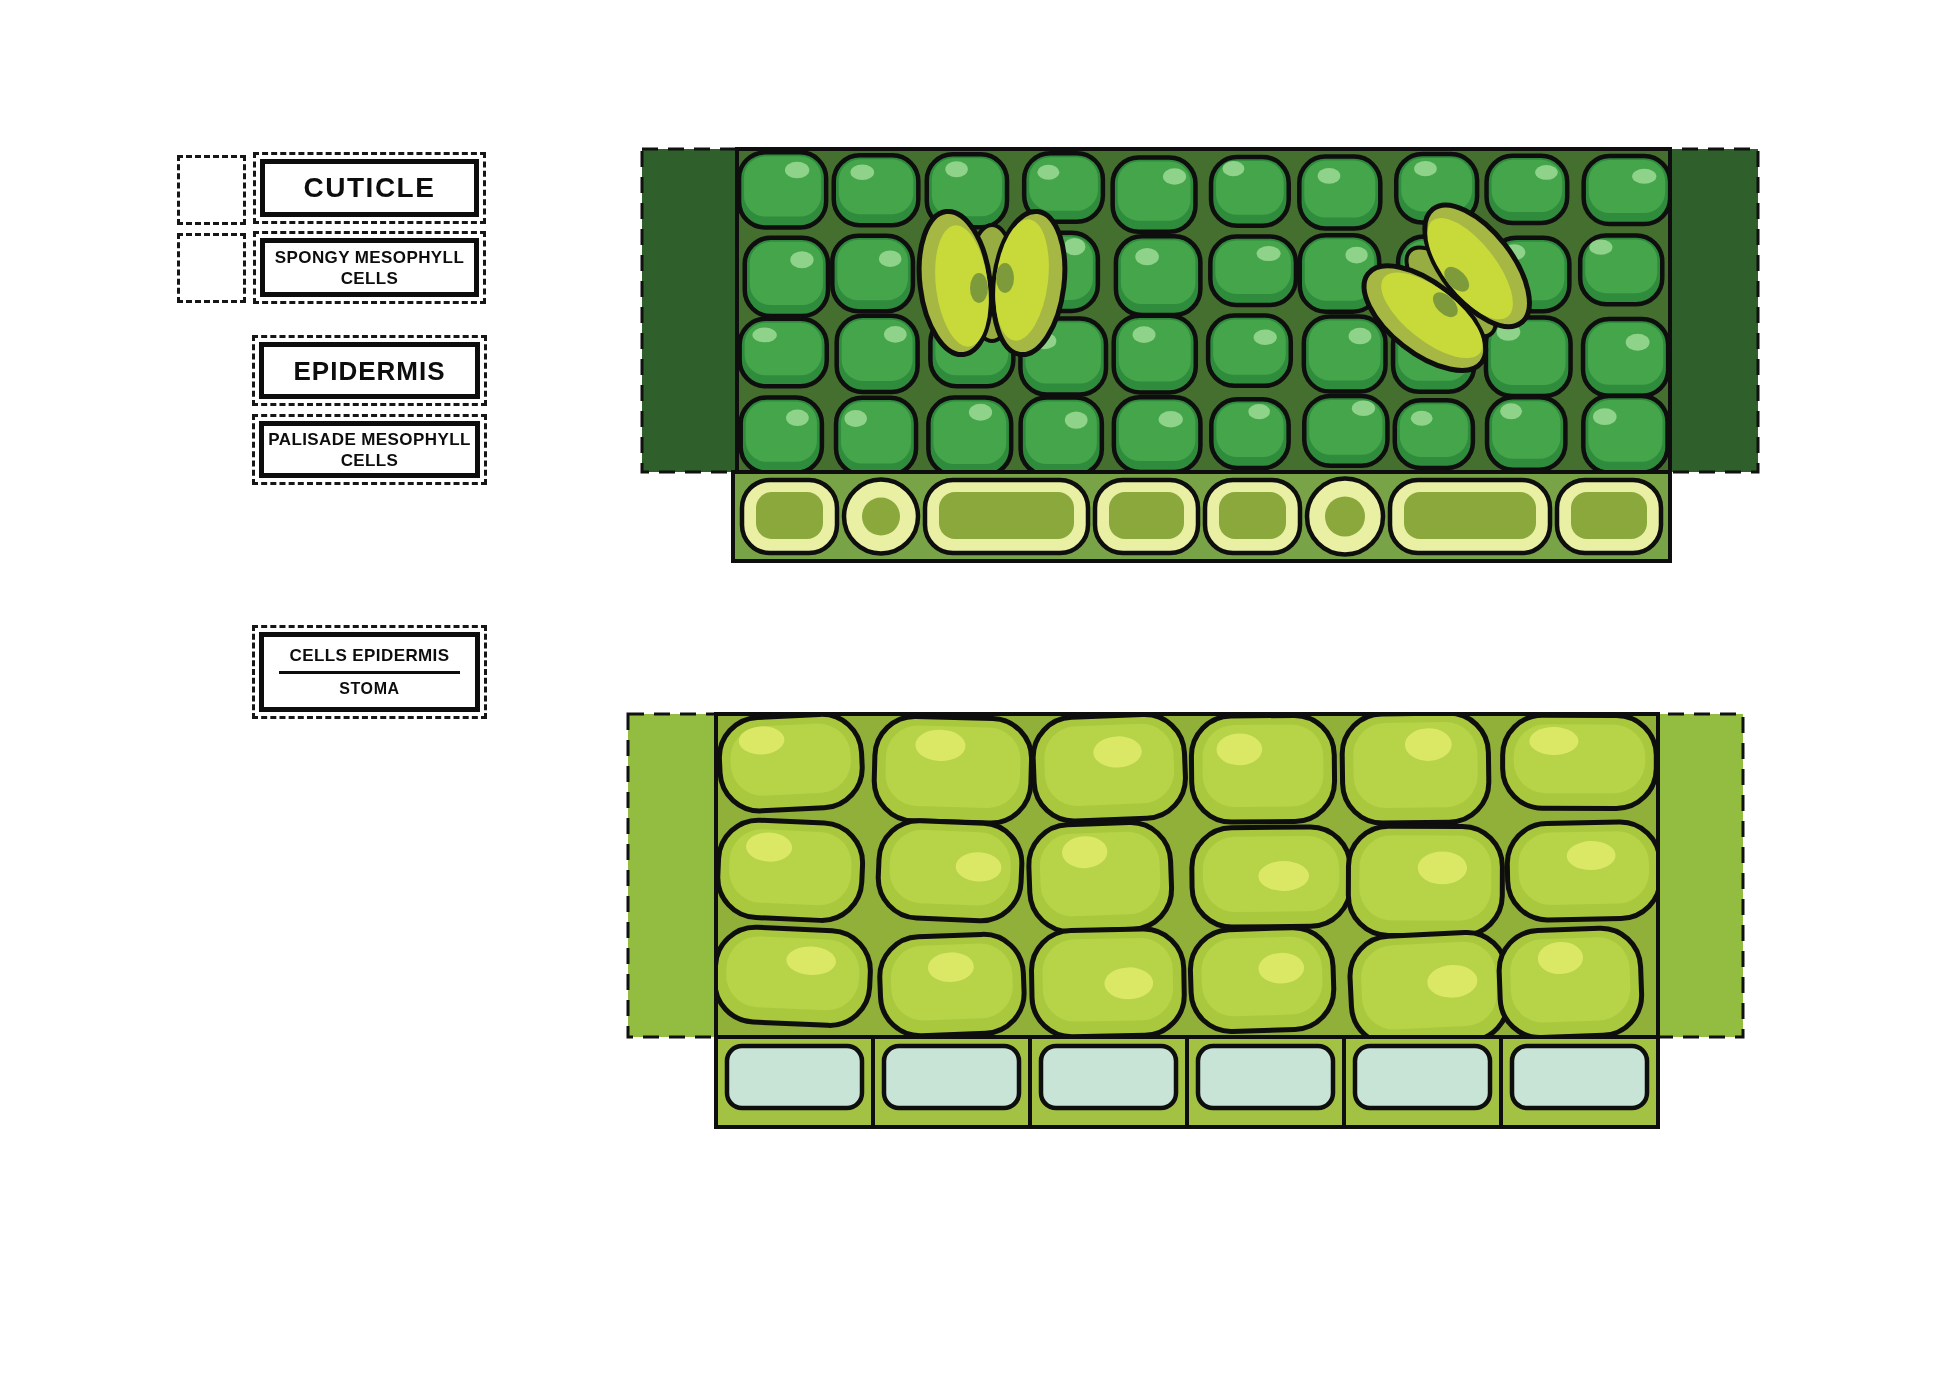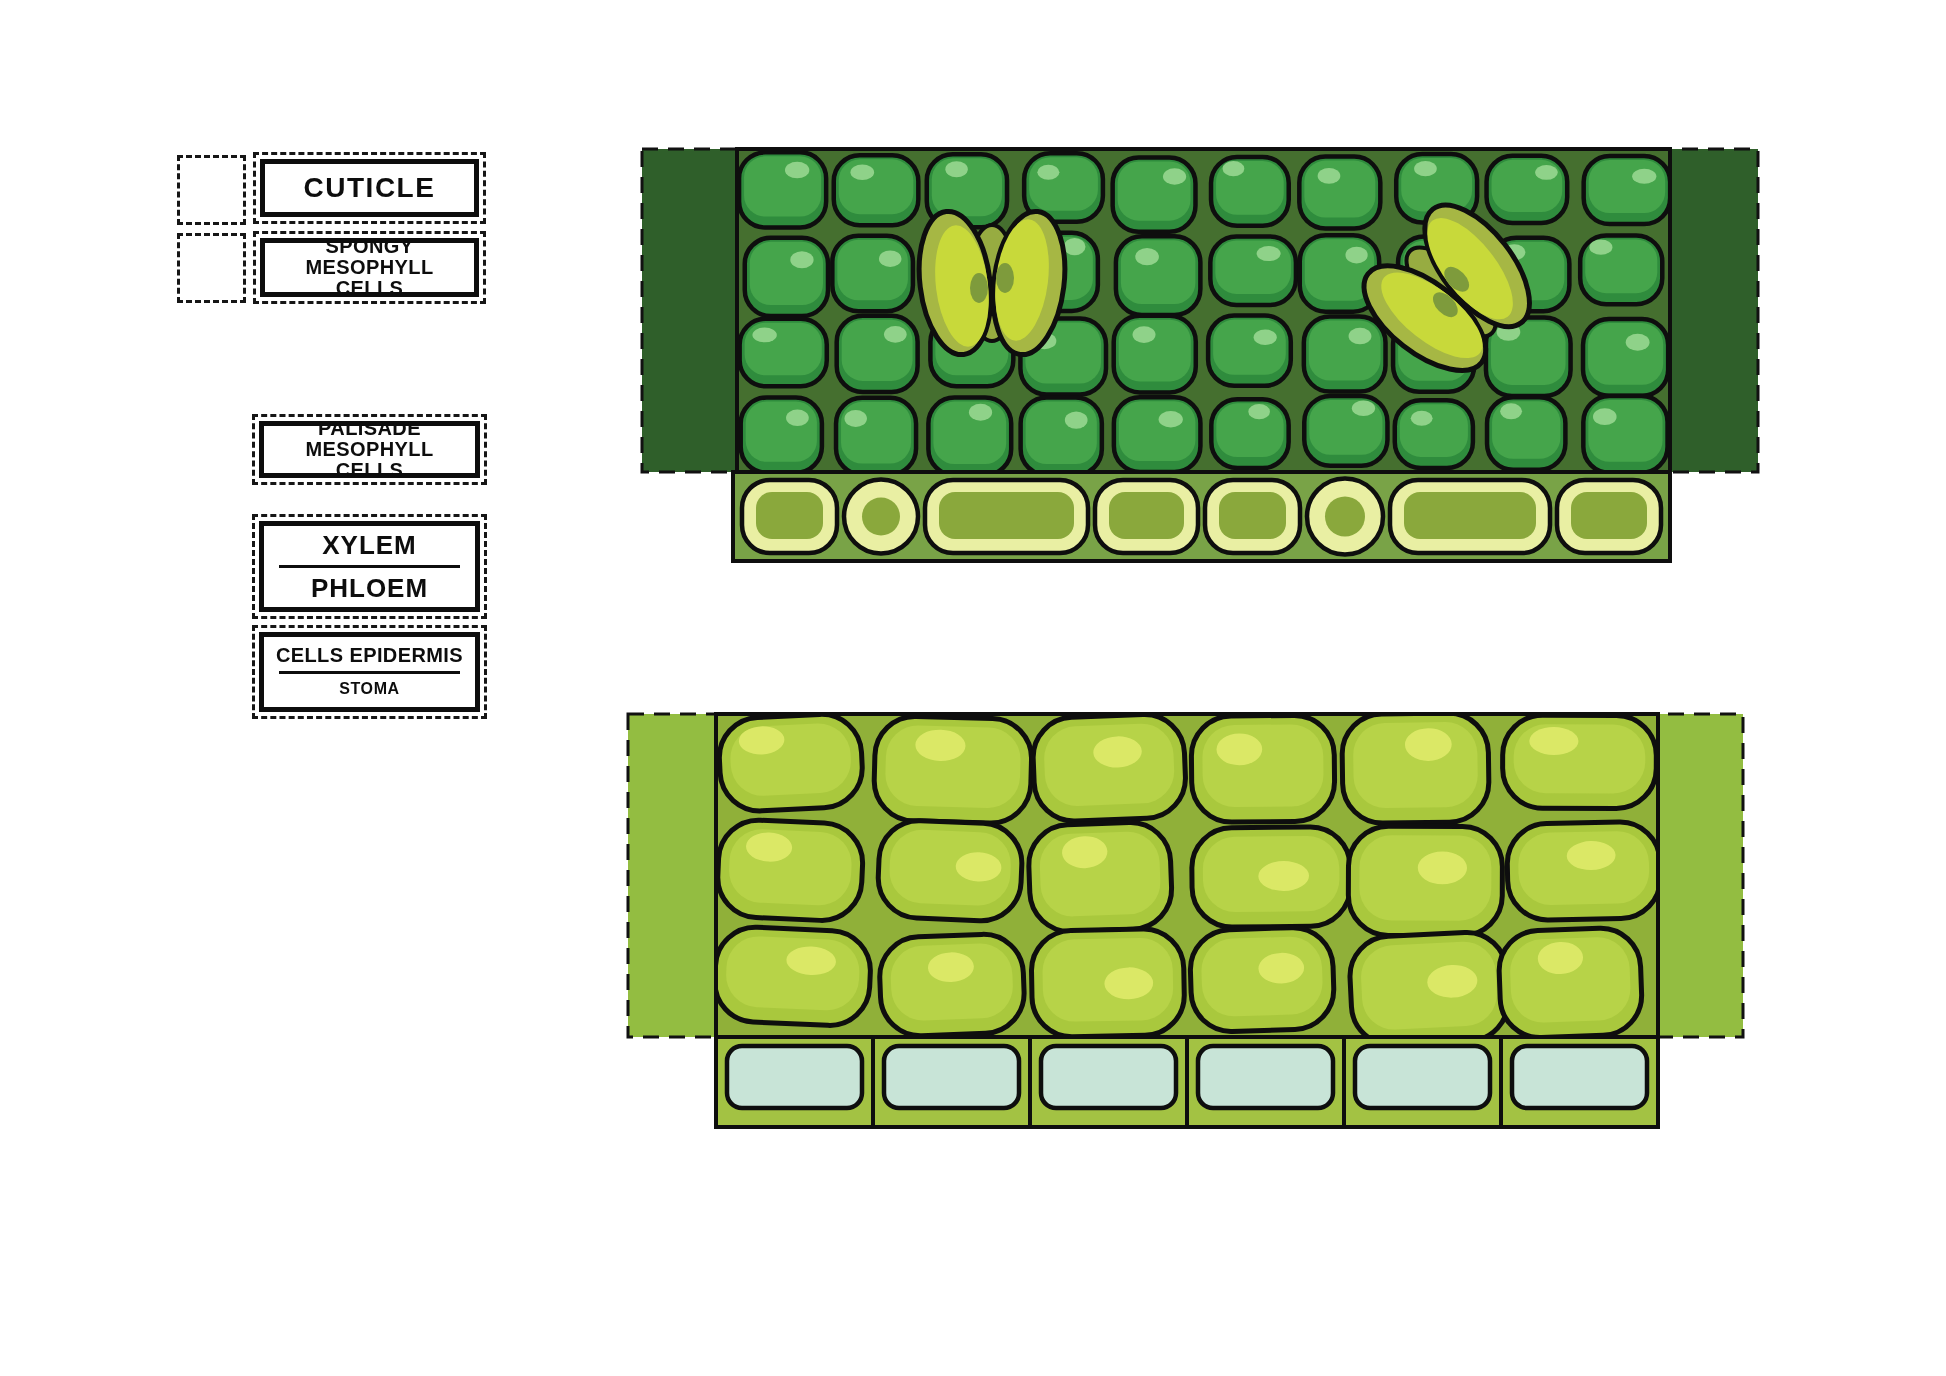--- a/index.html
+++ b/index.html
@@ -7,21 +7,21 @@
   #page{position:absolute;inset:0;background:#ffffff;overflow:hidden;}
 
   .dash-box{position:absolute;border:3px dashed #161616;box-sizing:border-box;background:#ffffff;}
 
   .label-outer{position:absolute;border:3px dashed #161616;box-sizing:border-box;padding:4px;background:#ffffff;}
   .label-inner{width:100%;height:100%;border:5px solid #0d0d0d;box-sizing:border-box;
                display:flex;flex-direction:column;align-items:center;justify-content:center;
                font-weight:bold;color:#0d0d0d;text-align:center;background:#ffffff;}
   .txt-big{font-size:28px;letter-spacing:1.5px;line-height:30px;}
   .txt-med{font-size:26px;letter-spacing:1px;line-height:30px;}
-  .txt-small{font-size:20px;letter-spacing:0.4px;line-height:21px;}
+  .txt-small{font-size:17px;letter-spacing:0.4px;line-height:21px;}
   .txt-tiny{font-size:16px;letter-spacing:0.6px;line-height:20px;}
   .label-divider{height:3px;background:#0d0d0d;width:86%;margin:5px 0;}
 
   svg{display:block;}
 </style>
 </head>
 <body>
 
 <div id="page">
 
@@ -34,35 +34,33 @@
     </div>
   </div>
 
   <div class="label-outer" style="left:253px;top:231px;width:233px;height:73px">
     <div class="label-inner">
       <span class="txt-small">SPONGY MESOPHYLL</span>
       <span class="txt-small">CELLS</span>
     </div>
   </div>
 
+  <div class="label-outer" style="left:252px;top:335px;width:235px;height:71px">
+    <div class="label-inner">
+      <span class="txt-med">EPIDERMIS</span>
+    </div>
+  </div>
 
   <div class="label-outer" style="left:252px;top:414px;width:235px;height:71px">
     <div class="label-inner">
       <span class="txt-small">PALISADE MESOPHYLL</span>
       <span class="txt-small">CELLS</span>
     </div>
   </div>
 
-  <div class="label-outer" style="left:252px;top:514px;width:235px;height:105px">
-    <div class="label-inner">
-      <span class="txt-med">XYLEM</span>
-      <div class="label-divider"></div>
-      <span class="txt-med">PHLOEM</span>
-    </div>
-  </div>
 
   <div class="label-outer" style="left:252px;top:625px;width:235px;height:94px">
     <div class="label-inner">
       <span class="txt-small">CELLS EPIDERMIS</span>
       <div class="label-divider"></div>
       <span class="txt-tiny">STOMA</span>
     </div>
   </div>
 
   <svg id="svg-upper" style="position:absolute;left:640px;top:147px" width="1122" height="418" viewBox="640 147 1122 418">

